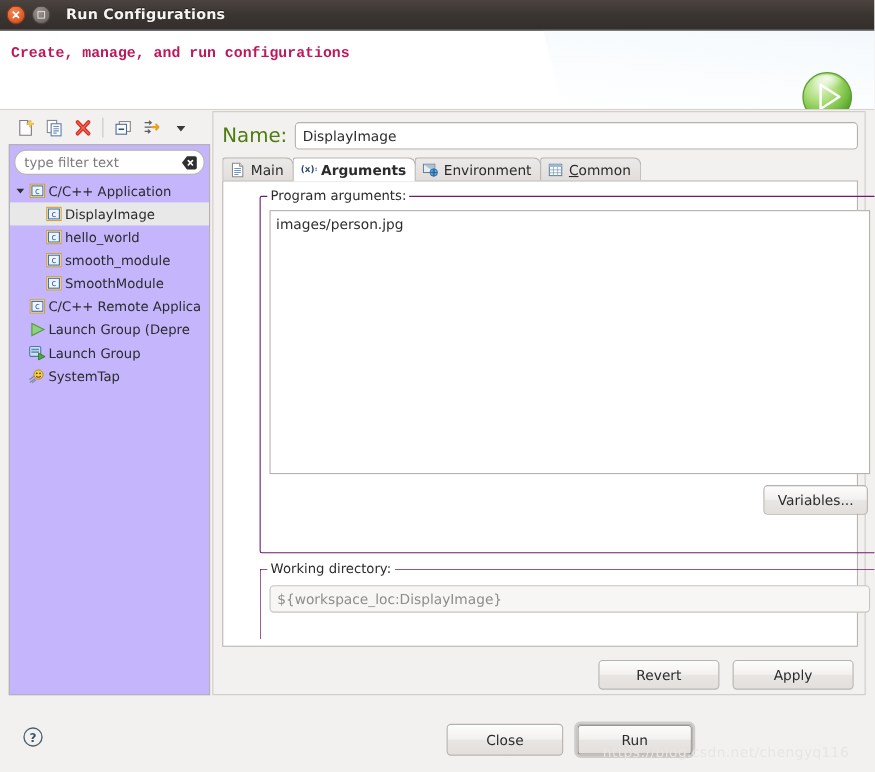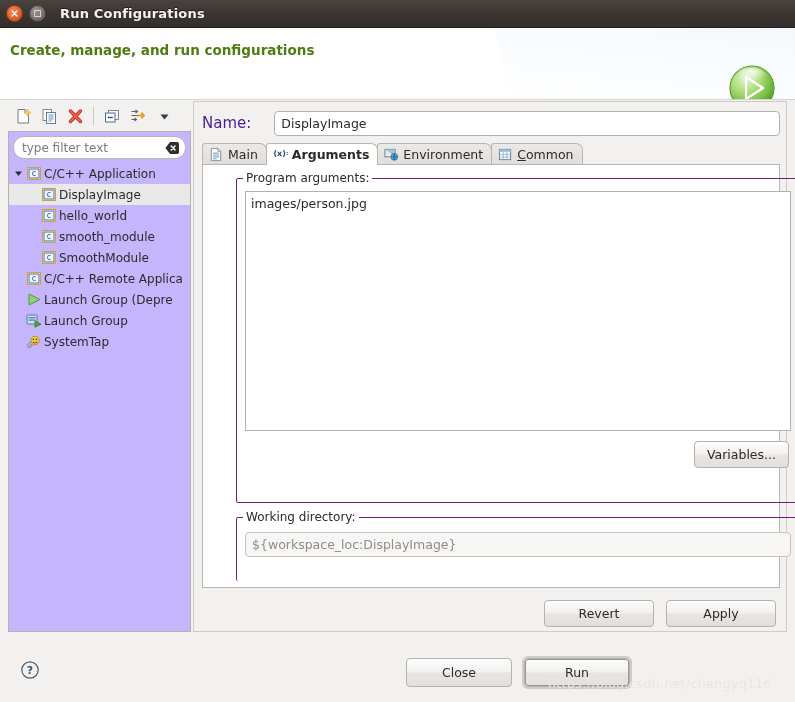--- a/index.html
+++ b/index.html
@@ -57,21 +57,21 @@
     overflow: hidden;
   }
   .header .sheen {
     position: absolute; right: -40px; top: -80px;
     width: 330px; height: 210px;
     background: linear-gradient(200deg, rgba(210,228,242,.75) 0%, rgba(232,242,250,.35) 45%, rgba(255,255,255,0) 72%);
     transform: rotate(-14deg);
   }
   .header .htitle {
     position: absolute; left: 10px; top: 14px;
-    font-weight: bold; font-size: 13.5px; color: #4d7c0f;
+    font-weight: bold; font-size: 13.5px; color: #be185d; font-family: Liberation Mono, monospace;
   }
   .runglyph {
     position: absolute; right: 18px; top: 36px;
     width: 50px; height: 52px;
   }
 
   
   .leftpane {
     position: absolute; left: 8px; top: 101px; width: 183px; height: 531px;
     display: flex; flex-direction: column;
@@ -143,21 +143,21 @@
   .rightpane {
     position: absolute; left: 193px; top: 101px; width: 594px; height: 531px;
     background: #f2f1f0;
     border: 1px solid #cfcbc7;
     border-left: 1px solid #cfcbc7;
   }
   .namerow {
     position: absolute; left: 8px; top: 8px; width: 578px; height: 26px;
     display: flex; align-items: center;
   }
-  .namelabel { font-size: 15px; color: #4c1d95; margin-right: 23px; }
+  .namelabel { font-size: 18px; color: #4d7c0f; margin-right: 7px; }
   .nameinput {
     flex: 1; height: 25px;
     border: 1px solid #b5b1ad; border-radius: 4px;
     background: #fff;
     font-family: inherit; font-size: 12.5px; color: #2b2b2b;
     padding: 0 6px; outline: none;
   }
 
   
   .tabstrip {

